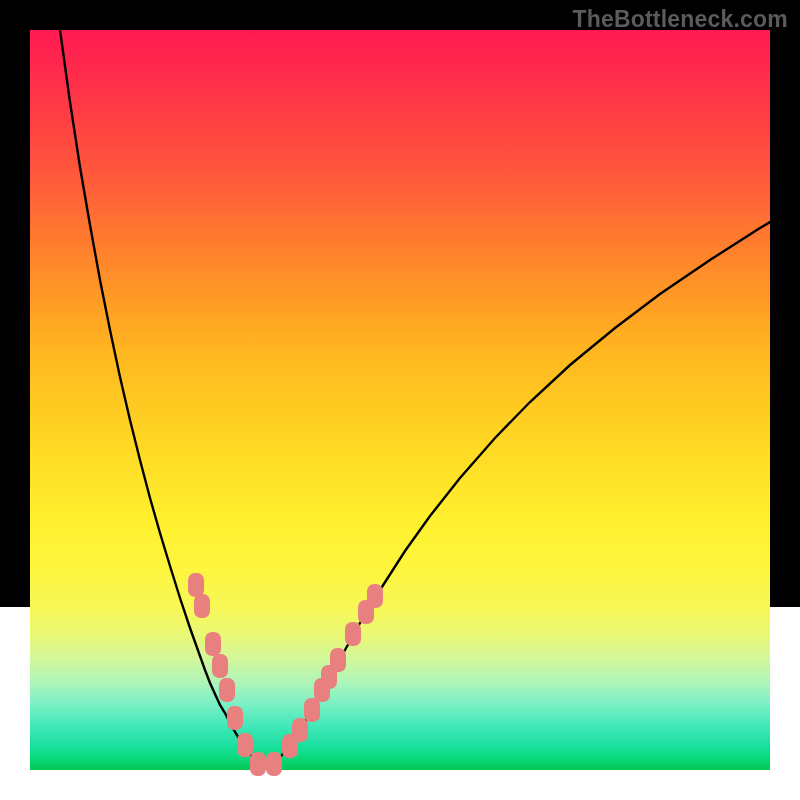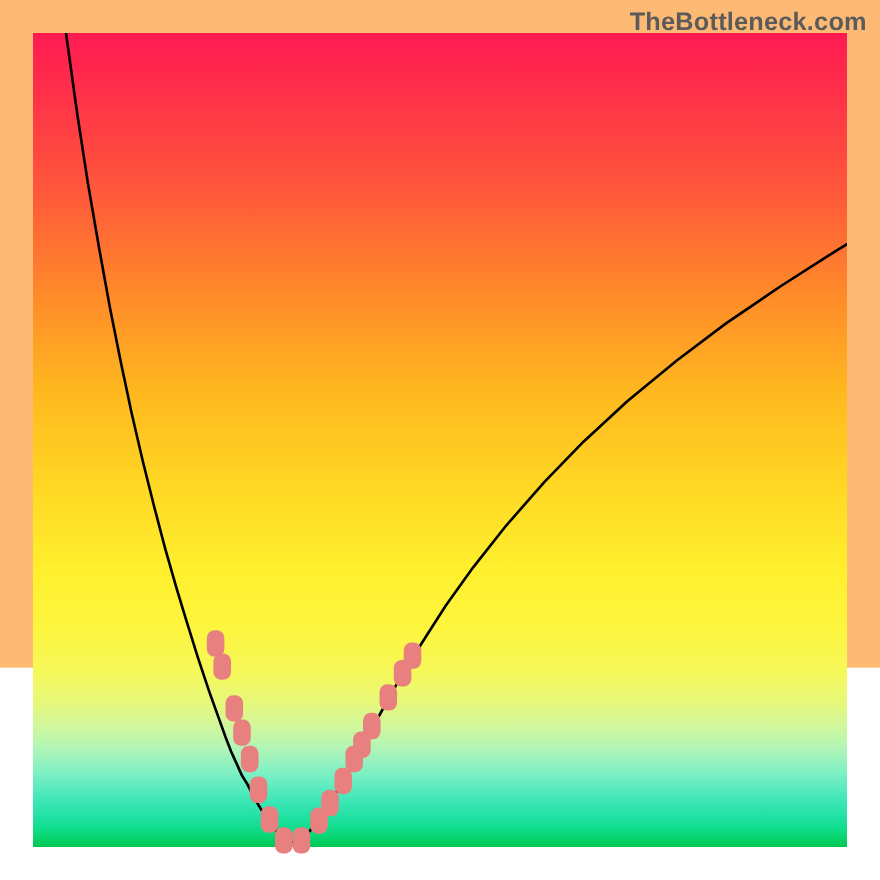--- a/index.html
+++ b/index.html
@@ -1,20 +1,20 @@
 <!DOCTYPE html>
 <html><head>
 <meta charset="utf-8">
 <style>
   * { margin: 0; padding: 0; box-sizing: border-box; }
   html, body { width: 800px; height: 800px; overflow: hidden; }
   .frame {
     width: 800px;
     height: 607px;
-    background: #fdba74;
+    background: #000000;
     position: relative;
   }
   .plot-area {
     position: absolute;
     left: 30px;
     top: 30px;
     width: 740px;
     height: 740px;
     background: linear-gradient(to bottom,
       #ff1a52 0%,

